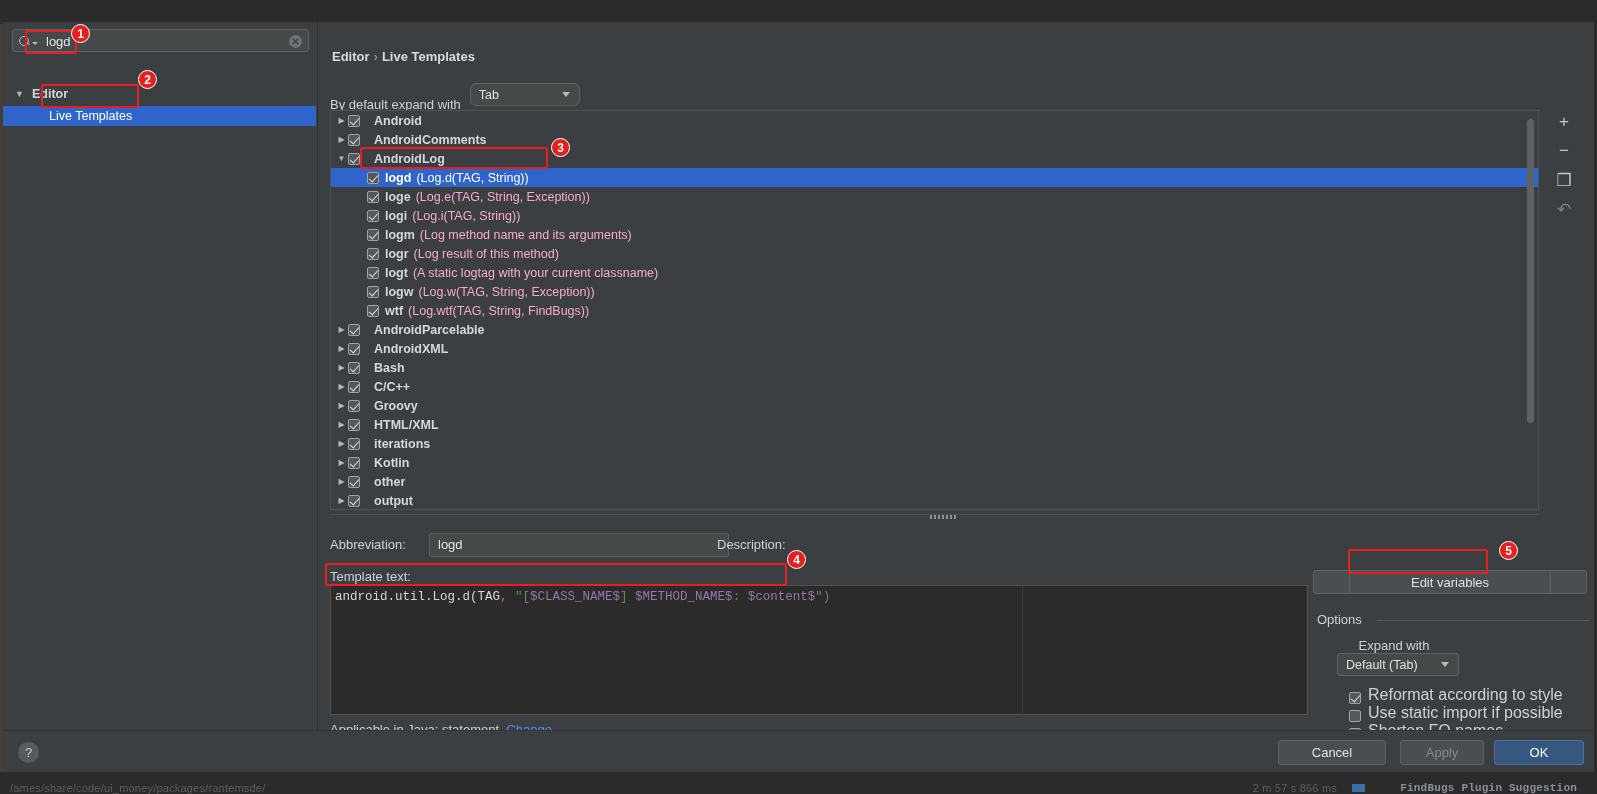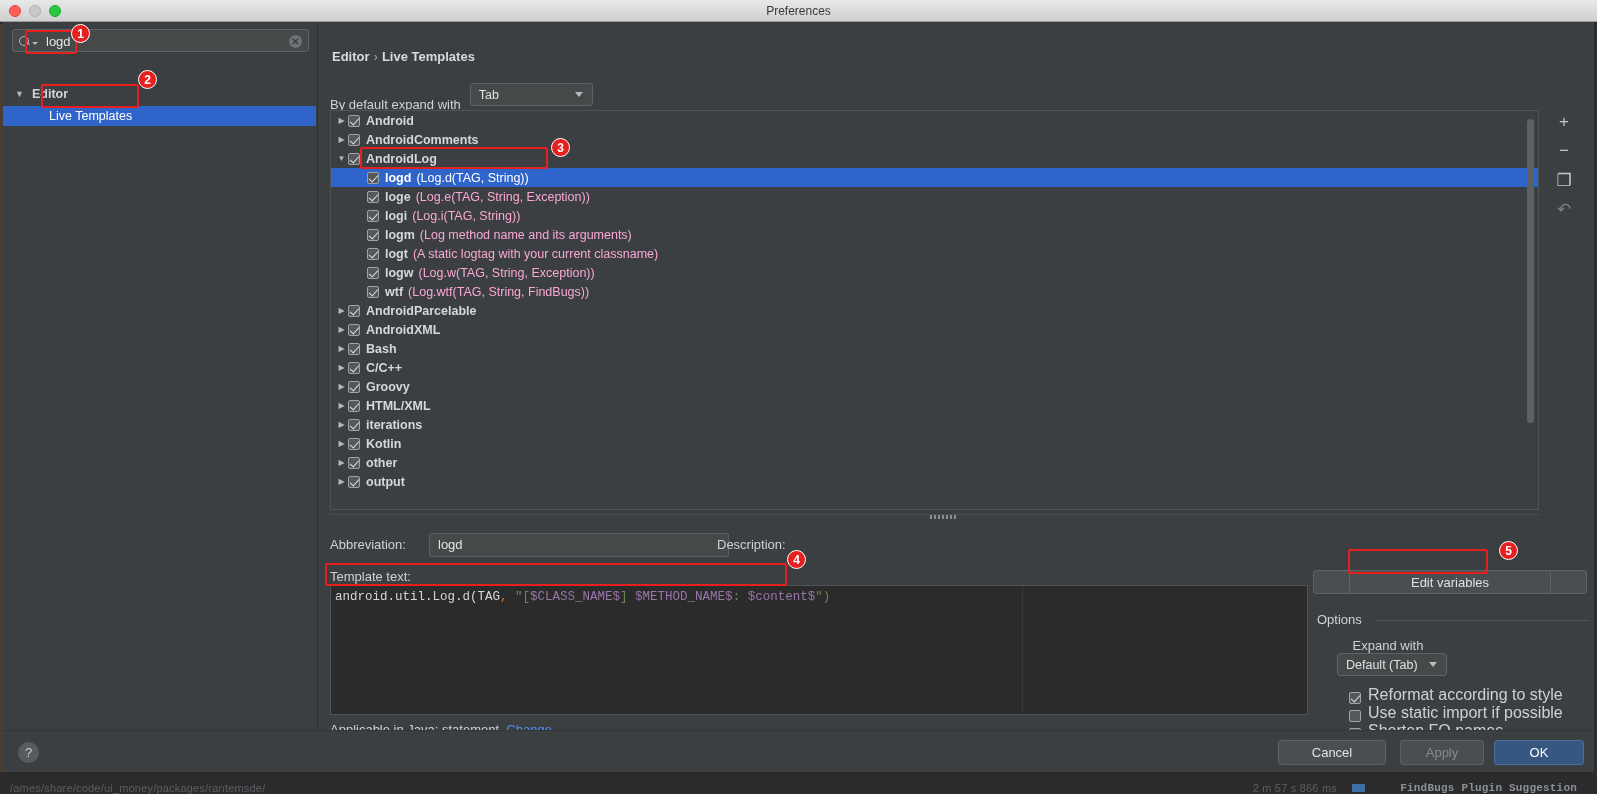--- a/index.html
+++ b/index.html
@@ -120,21 +120,21 @@
   .combo {
     height: 23px; background: #45494a; border: 1px solid #5e6366;
     border-radius: 3px; display: flex; align-items: center;
     font-size: 12.5px; color: #dfe1e3; padding: 0 0 0 8px; position: relative;
   }
   .combo .arrow {
     width: 0; height: 0; margin-left: auto; margin-right: 9px;
     border-left: 4px solid transparent; border-right: 4px solid transparent;
     border-top: 5px solid #b8bbbd;
   }
-  .combo.expand-combo { width: 123px; }
+  .combo.expand-combo { width: 110px; border-radius: 6px; }
 
   
   .listbox {
     position: absolute; left: 11px; top: 88px; width: 1209px; height: 400px;
     background: #3c3f41; border: 1px solid #4f5355; overflow: hidden;
   }
   .row {
     position: relative; height: 19px; display: flex; align-items: center;
     font-size: 12.5px; white-space: nowrap;
   }
@@ -145,21 +145,21 @@
   }
   .cb {
     width: 12px; height: 12px; border: 1px solid #9fa3a6; border-radius: 2px;
     background: #54585a; position: relative; margin-right: 6px; flex: none;
   }
   .cb.checked::after {
     content: ''; position: absolute; left: 3px; top: 0px;
     width: 4px; height: 8px; border: solid #dfe2e4;
     border-width: 0 1.6px 1.6px 0; transform: rotate(42deg);
   }
-  .grp-name { font-weight: bold; color: #d5d8da; }
+  .grp-name { font-weight: bold; color: #d5d8da; margin-left: 8px; }
   .tpl-name { font-weight: bold; color: #d5d8da; }
   .tpl-desc { color: #f9a8d4; margin-left: 5px; }
   .row.sel .tpl-name, .row.sel .tpl-desc { color: #ffffff; }
 
   .indent-0 { padding-left: 4px; }
   .indent-1 { padding-left: 36px; }
 
   .list-scroll {
     position: absolute; right: 2px; top: 4px; width: 7px; height: 304px;
     background: #5c6164; border-radius: 4px;
@@ -240,21 +240,21 @@
     background: #3c3f41; padding-right: 6px; z-index: 2;
   }
   .opt-line {
     position: absolute; left: 64px; top: 58px; width: 212px; height: 1px;
     background: #55595b;
   }
   .expand-with-row {
     position: absolute; left: 24px; top: 76px; display: flex; align-items: center; flex-direction: column;
   }
   .expand-with-row .lbl { font-size: 13px; color: #cfd2d4; margin-right: 8px; }
-  .combo.default-combo { width: 110px; }
+  .combo.default-combo { width: 122px; }
 
   .chk-row {
     position: absolute; left: 36px; display: flex; align-items: flex-end;
     font-size: 16px; color: #cfd2d4; margin-top: 20px;
   }
   .chk-row .cb { margin-right: 7px; }
   .chk1 { top: 104px; }
   .chk2 { top: 122px; }
   .chk3 { top: 140px; }
 
@@ -295,28 +295,20 @@
 <div id="root">
 
   <div class="bg-ide">
     <div class="bg-strip-text">/ames/share/code/ui_money/packages/rantemsde/</div>
     <div class="bg-strip-text right">2 m 57 s 866 ms</div>
     <div class="bg-blue-sq"></div>
     <div class="bg-strip-text right2">FindBugs Plugin Suggestion</div>
   </div>
   <div class="bg-left-sliver"></div>
 
-  <div class="titlebar">
-    <div class="title-text">Preferences</div>
-    <div class="traffic">
-      <div class="dot red"></div>
-      <div class="dot yellow"></div>
-      <div class="dot green"></div>
-    </div>
-  </div>
 
   <div class="dialog">
 
     <div class="sidebar">
 
       <div class="search-wrap">
         <div class="search-icon-box">
           <div class="mag"></div>
             <div class="mag-caret"></div>
         </div>
@@ -377,20 +369,25 @@
             </div>
             <div class="row indent-1">
               <span class="cb checked"></span>
               <span class="tpl-name">logi</span>
               <span class="tpl-desc">(Log.i(TAG, String))</span>
             </div>
             <div class="row indent-1">
               <span class="cb checked"></span>
               <span class="tpl-name">logm</span>
               <span class="tpl-desc">(Log method name and its arguments)</span>
+            </div>
+            <div class="row indent-1">
+              <span class="cb checked"></span>
+              <span class="tpl-name">logr</span>
+              <span class="tpl-desc">(Log result of this method)</span>
             </div>
             <div class="row indent-1">
               <span class="cb checked"></span>
               <span class="tpl-name">logt</span>
               <span class="tpl-desc">(A static logtag with your current classname)</span>
             </div>
             <div class="row indent-1">
               <span class="cb checked"></span>
               <span class="tpl-name">logw</span>
               <span class="tpl-desc">(Log.w(TAG, String, Exception))</span>

